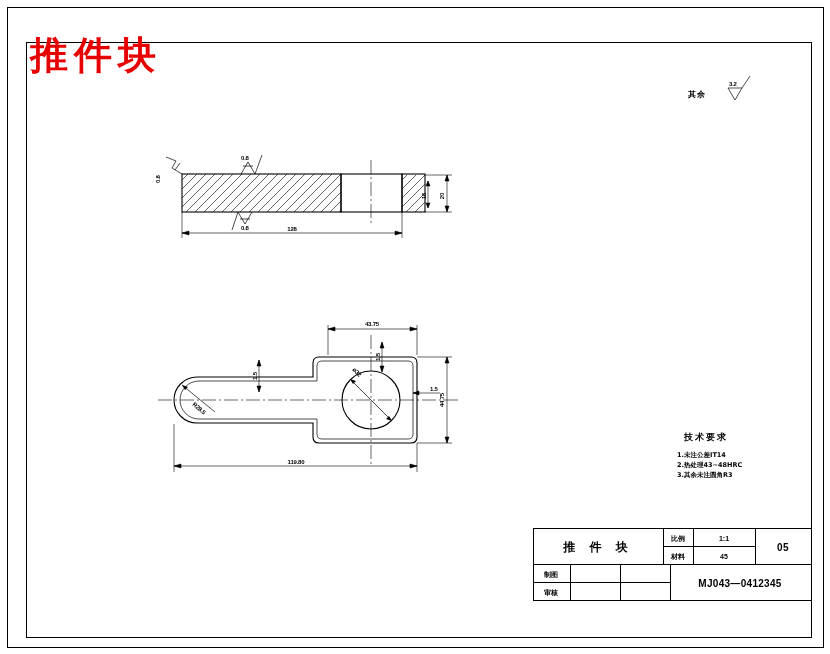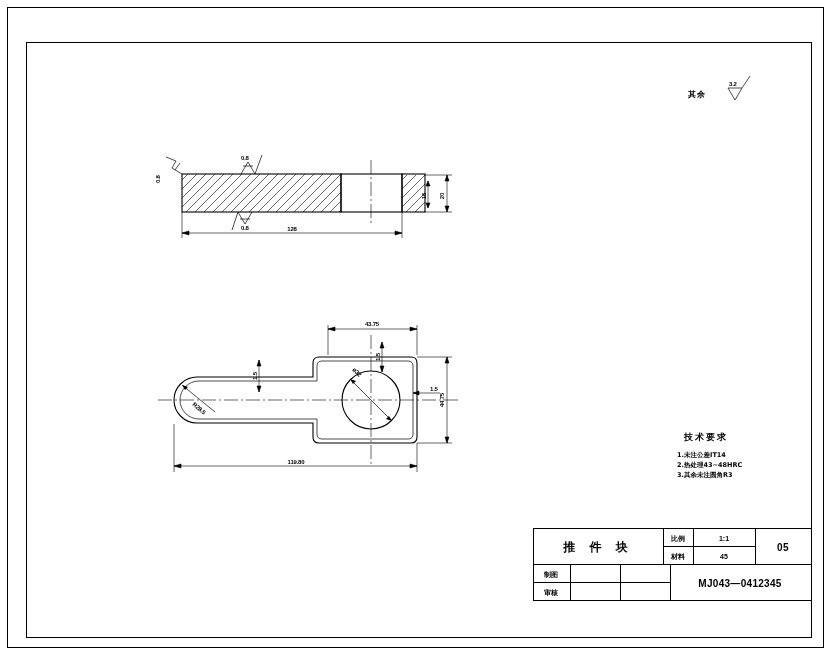--- a/index.html
+++ b/index.html
@@ -24,20 +24,21 @@
   .tb-code{font-size:10px;font-weight:bold;letter-spacing:0.3px;}
   .req-title{font-size:9px;font-weight:bold;letter-spacing:2px;}
   .req-line{font-size:6.5px;font-weight:bold;}
   .misc{font-size:8px;font-weight:bold;letter-spacing:1px;}
 </style>
 </head>
 <body>
 
 <div id="sheet">
 
+  <div class="redtitle">推件块</div>
 
   <svg width="830" height="654" viewBox="0 0 830 654">
 
     <rect class="ln" x="7" y="7" width="816" height="640"></rect>
     <rect class="ln" x="26" y="42" width="785" height="595"></rect>
 
     <g>
 
       <rect class="obj" x="182" y="174" width="159" height="38"></rect>
 

